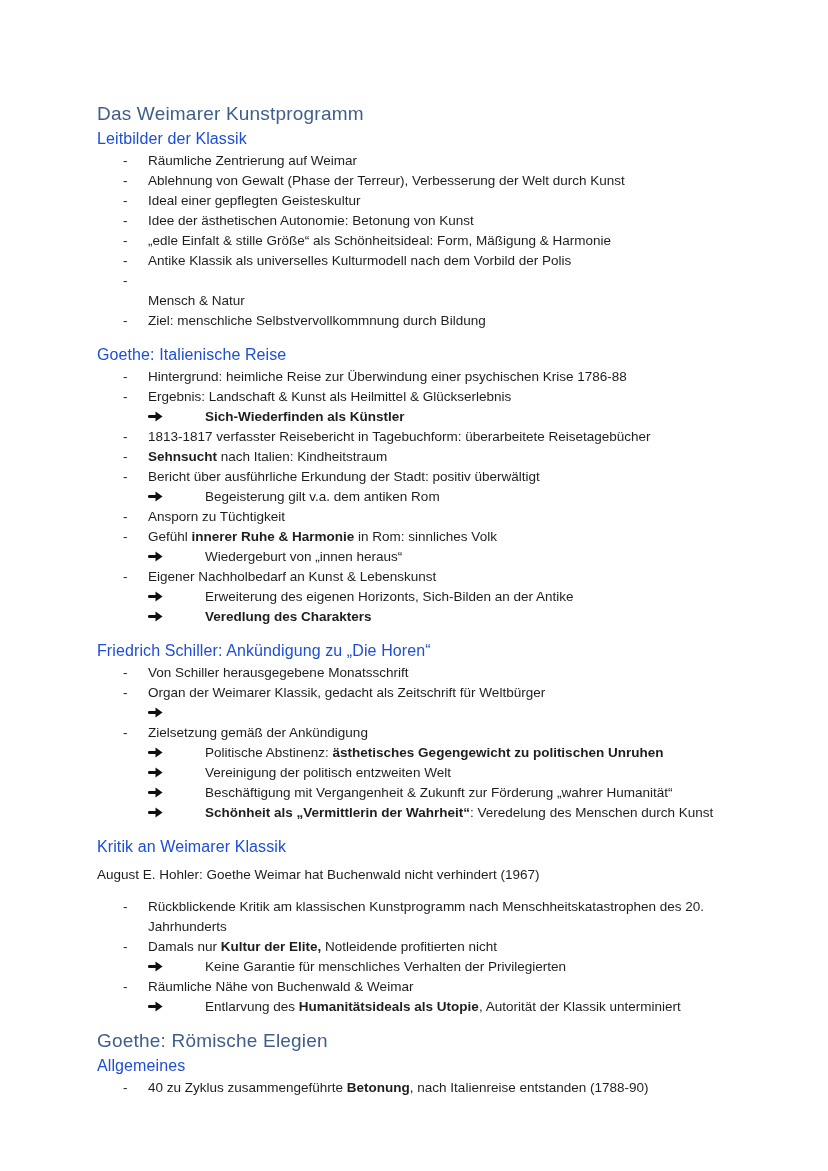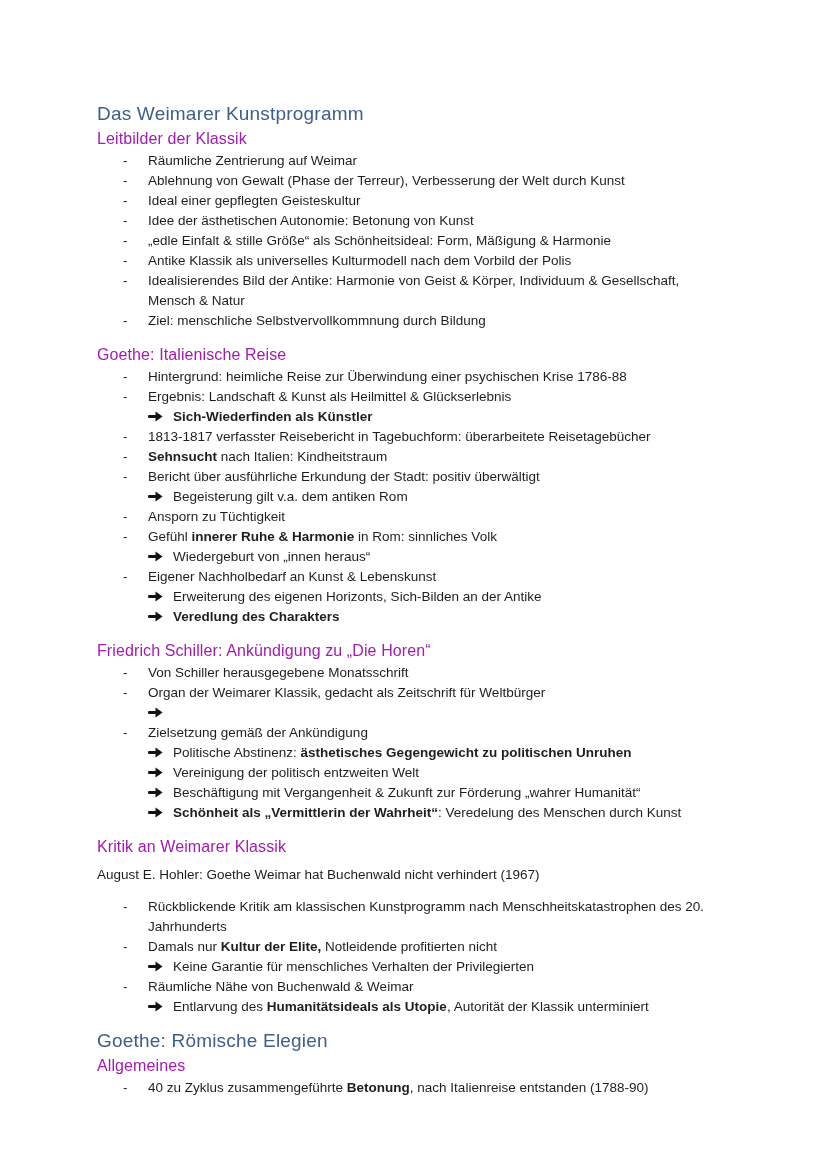--- a/index.html
+++ b/index.html
@@ -23,34 +23,34 @@
     font-weight: 400;
     color: #3f5e8c;
     margin: 12px 0 0 0;
     letter-spacing: 0.2px;
   }
   .h1:first-child { margin-top: 0; }
   .h2 {
     font-size: 16px;
     line-height: 20px;
     font-weight: 400;
-    color: #a21caf;
+    color: #1d4ed8;
     margin: 14px 0 0 0;
     letter-spacing: 0.1px;
   }
   .h1 + .h2 { margin-top: 3px; }
   .p { margin: 8px 0 0 0; }
   .list { margin: 2px 0 0 0; }
   .list.gap { margin-top: 12px; }
   .li { display: flex; align-items: flex-start; }
   .li .marker { flex: none; }
   .li .txt { flex: 1 1 auto; min-width: 0; }
   .lvl1 { padding-left: 26px; }
   .lvl1 .marker { width: 25px; }
-  .lvl2 { padding-left: 51px; }
+  .lvl2 { padding-left: 51px; gap: 32px; }
   .lvl2 .marker { width: 25px; }
   .b { font-weight: 700; }
   .arrow-svg {
     display: inline-block;
     width: 15px;
     height: 11px;
     vertical-align: -1px;
   }
 </style>
 </head>
@@ -80,21 +80,21 @@
         <div class="li lvl1">
           <span class="marker">-</span>
           <span class="txt"><span>„edle Einfalt &amp; stille Größe“ als Schönheitsideal: Form, Mäßigung &amp; Harmonie</span></span>
         </div>
         <div class="li lvl1">
           <span class="marker">-</span>
           <span class="txt"><span>Antike Klassik als universelles Kulturmodell nach dem Vorbild der Polis</span></span>
         </div>
         <div class="li lvl1">
           <span class="marker">-</span>
-          <span class="txt"><span>Idealisierendes Bild der Antike: Harmonie von Geist &amp; Körper, Individuum &amp; Gesellschaft,</span><br><span>Mensch &amp; Natur</span></span>
+          <span class="txt"><br><span>Mensch &amp; Natur</span></span>
         </div>
         <div class="li lvl1">
           <span class="marker">-</span>
           <span class="txt"><span>Ziel: menschliche Selbstvervollkommnung durch Bildung</span></span>
         </div>
       </div>
       <div class="h2">Goethe: Italienische Reise</div>
       <div class="list">
         <div class="li lvl1">
           <span class="marker">-</span>

